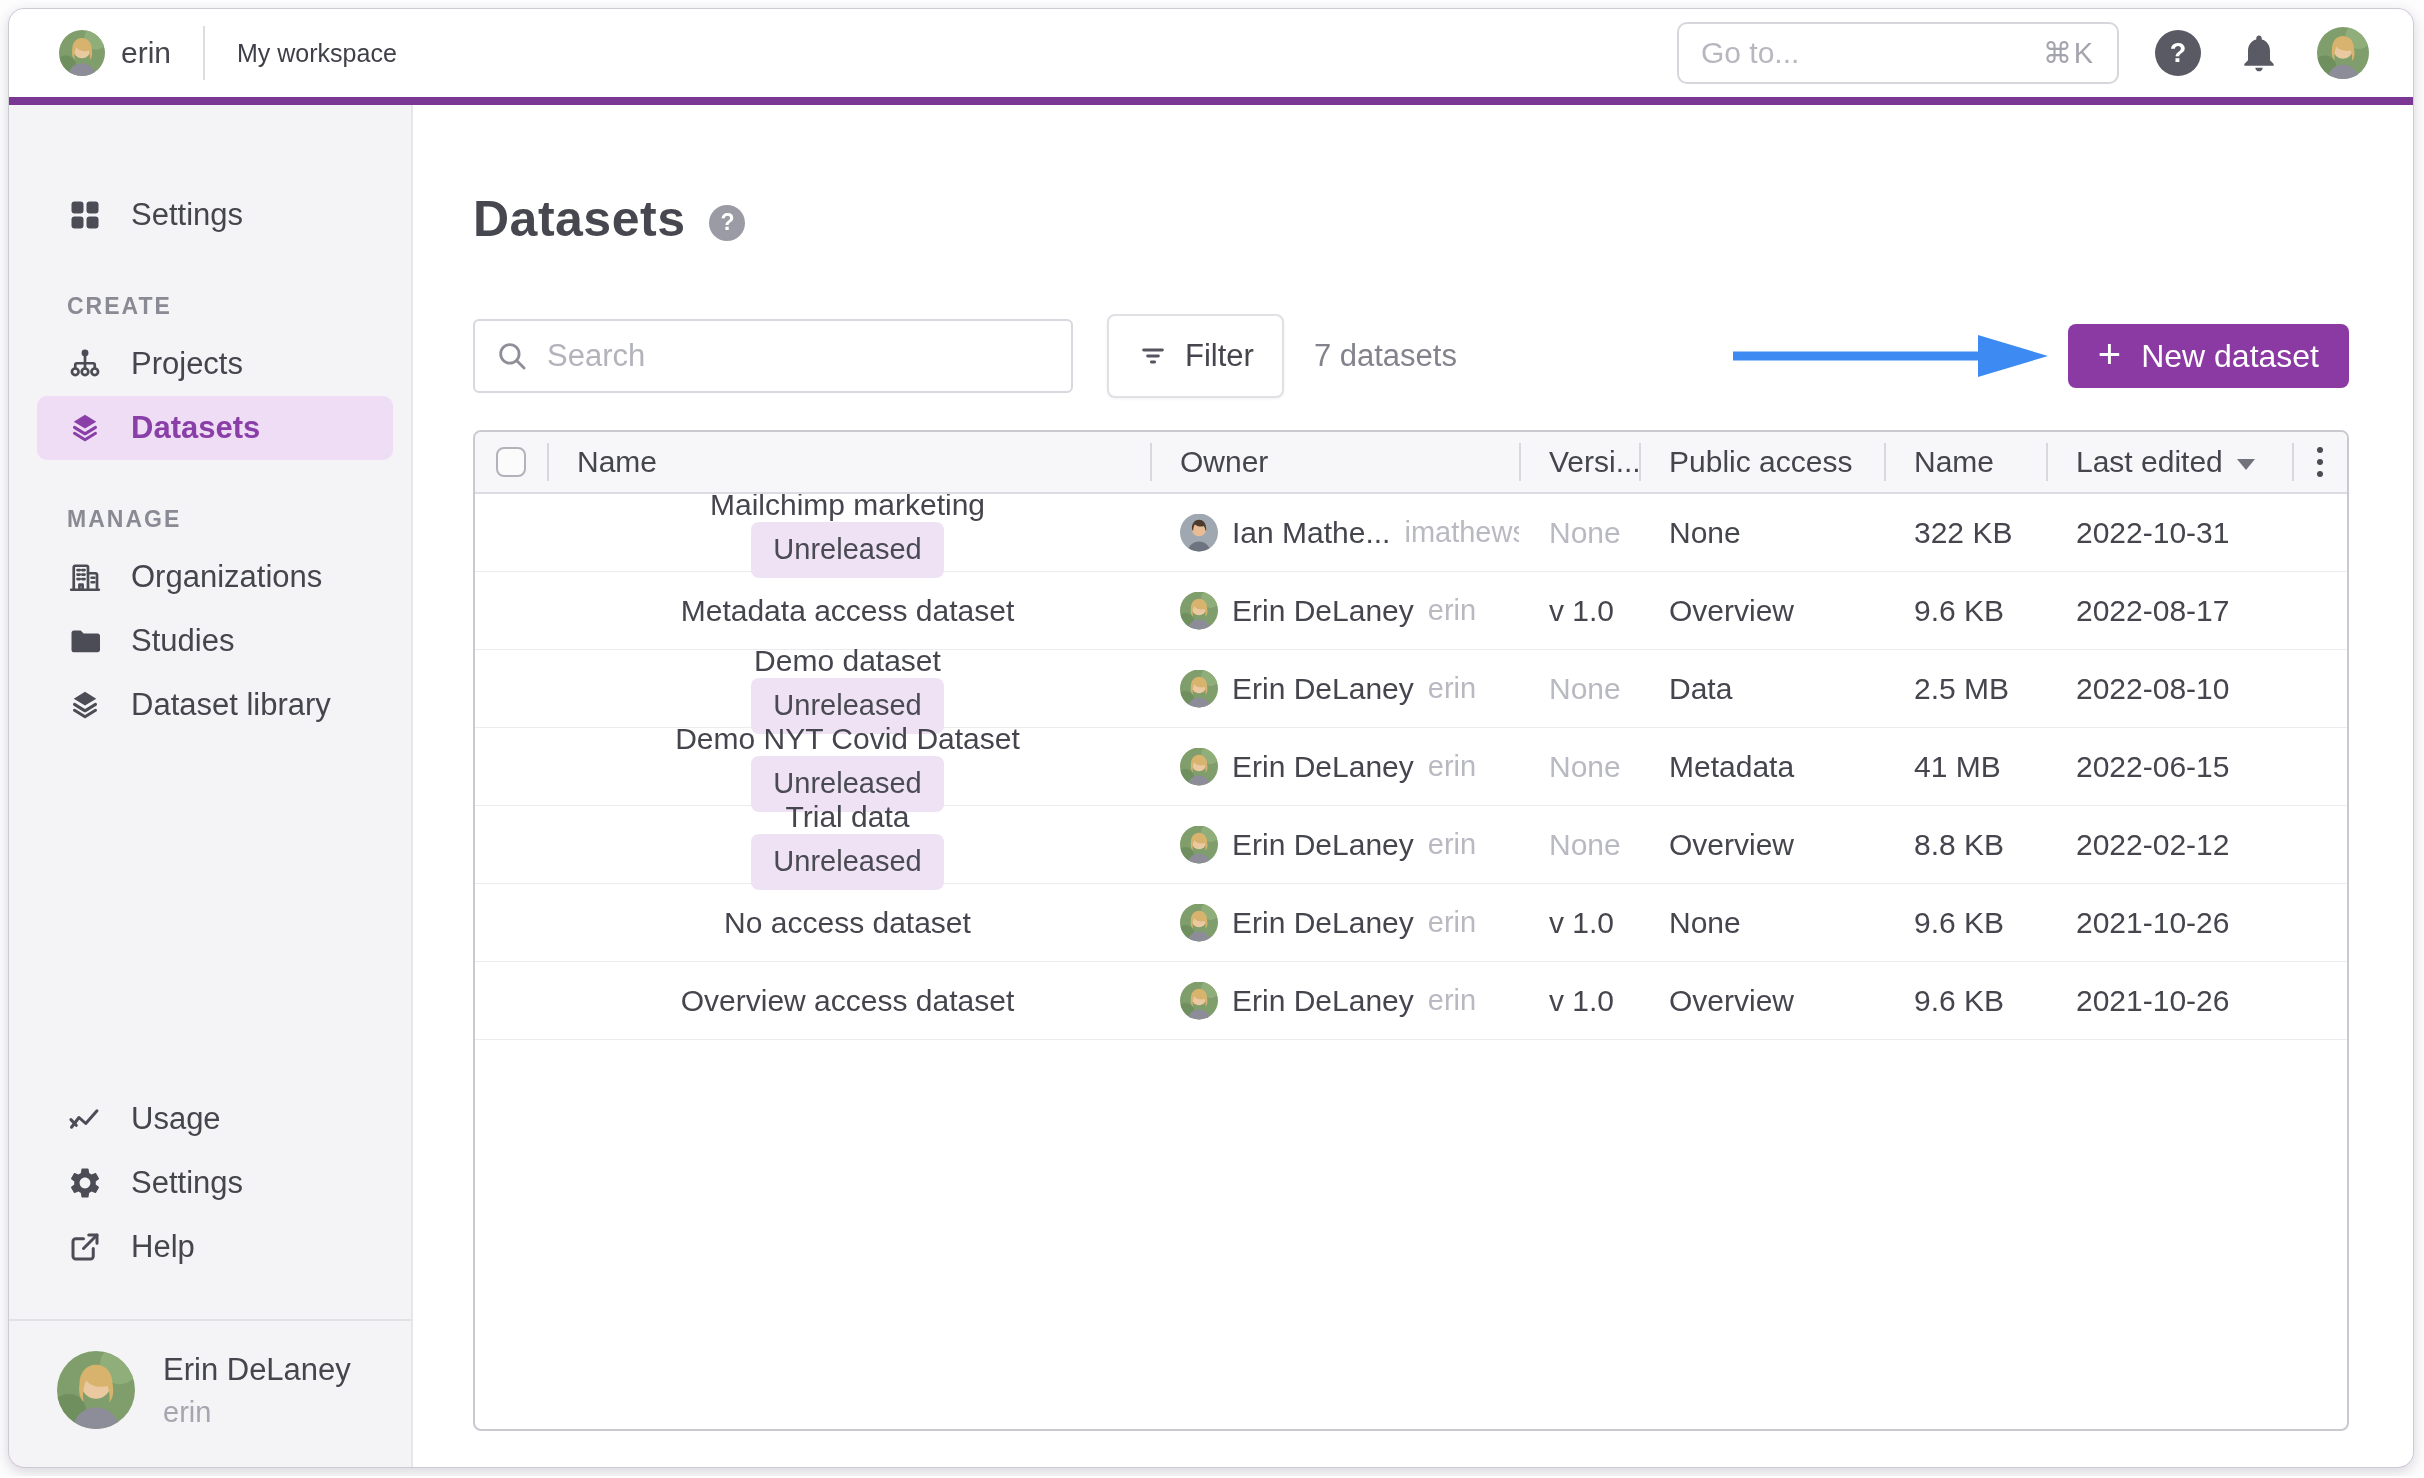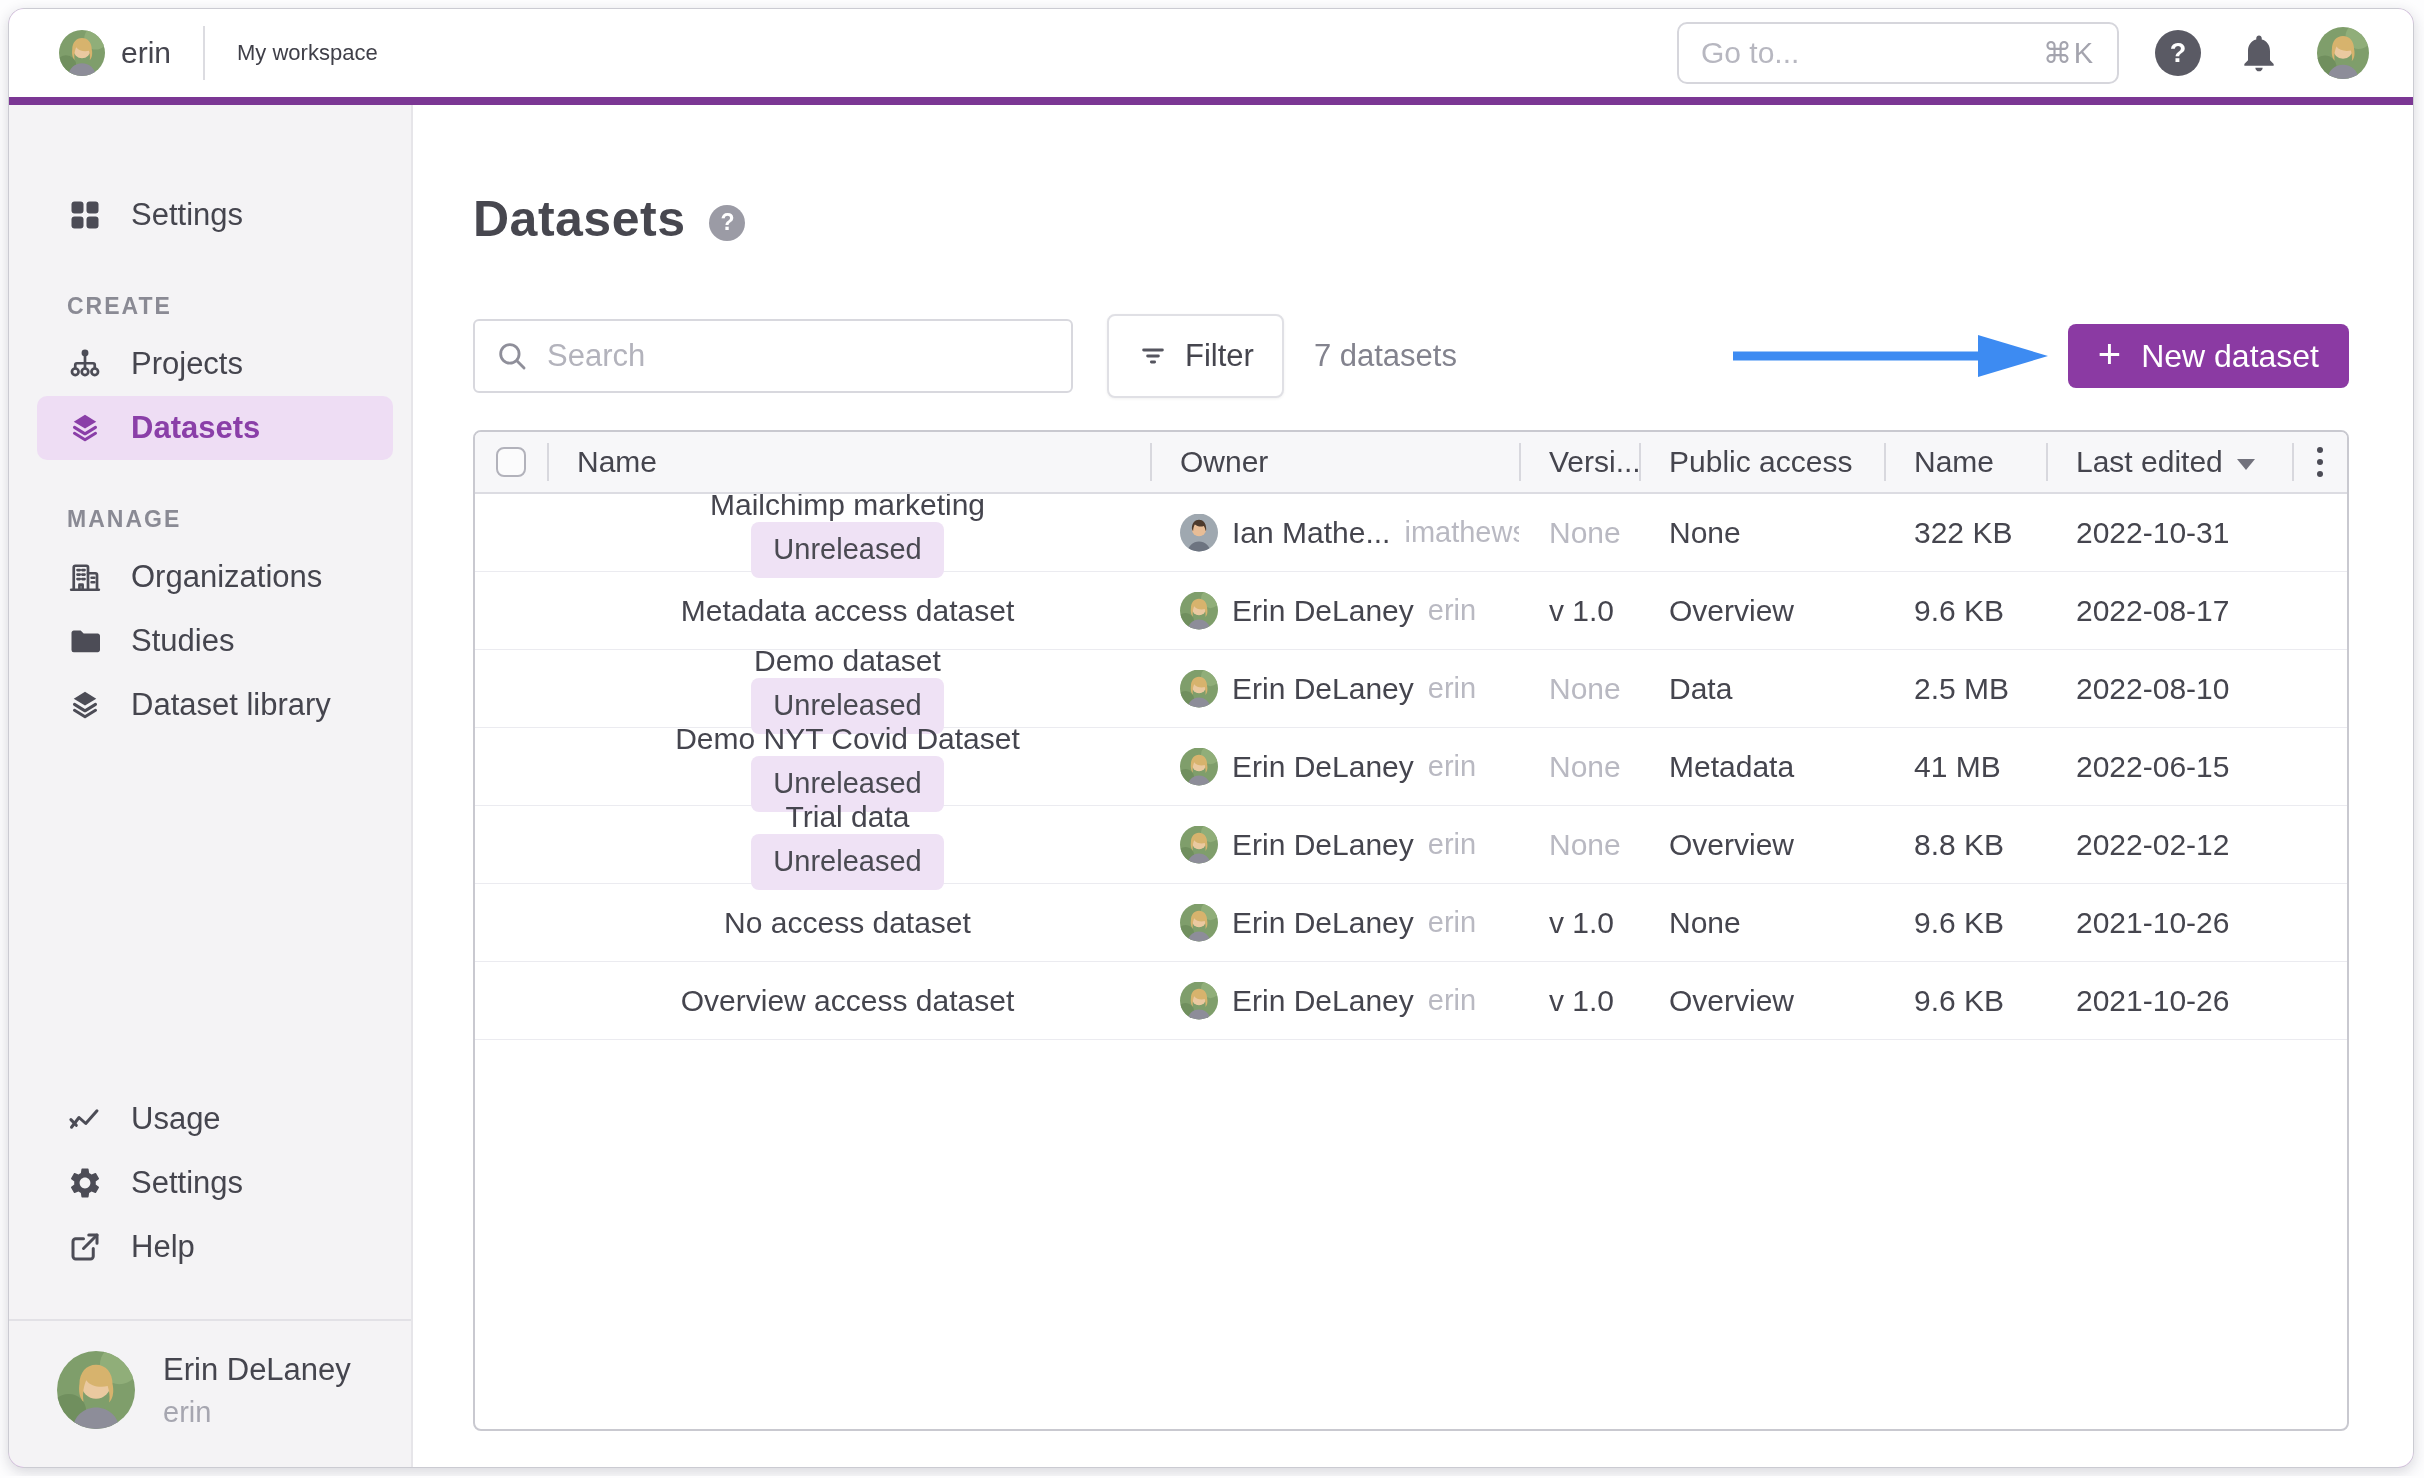--- a/index.html
+++ b/index.html
@@ -6,21 +6,21 @@
   *{box-sizing:border-box;}
   body{font-family:"Liberation Sans","DejaVu Sans",sans-serif;color:#45454e;-webkit-font-smoothing:antialiased;}
   .frame{position:relative;width:2406px;height:1460px;margin:8px;background:#f0abfc;border:1px solid #cbcbd2;border-radius:16px;overflow:hidden;box-shadow:0 4px 14px rgba(40,40,60,.18);display:flex;flex-direction:column;}
 
   
   .topbar{flex:0 0 96px;display:flex;align-items:center;padding:0 44px 0 50px;border-bottom:8px solid var(--header-border,#7b3794);background:#fff;}
   .avatar{display:inline-block;clip-path:circle(50%);}
   .tb-avatar{width:46px;height:46px;}
   .tb-user{font-size:30px;color:#45454e;margin-left:16px;}
   .tb-divider{width:2px;height:54px;background:#dcdce1;margin:0 32px;}
-  .tb-workspace{font-size:22px;color:#3f3f48;}
+  .tb-workspace{font-size:25px;color:#3f3f48;}
   .tb-right{margin-left:auto;display:flex;align-items:center;gap:36px;}
   .goto{width:442px;height:62px;border:2px solid #d6d6dc;border-radius:10px;display:flex;align-items:center;padding:0 22px;background:#fff;}
   .goto-ph{color:#b7b7c0;font-size:30px;}
   .goto-key{margin-left:auto;color:#a4a4ae;font-size:29px;letter-spacing:2px;}
   .help-circle{width:46px;height:46px;border-radius:50%;background:#5a5a64;color:#fff;font-size:27px;font-weight:700;display:flex;align-items:center;justify-content:center;}
   .bell svg{width:44px;height:44px;fill:#5a5a64;display:block;}
   .tb-profile{width:52px;height:52px;}
 
   
   .app-body{flex:1;display:flex;min-height:0;}

